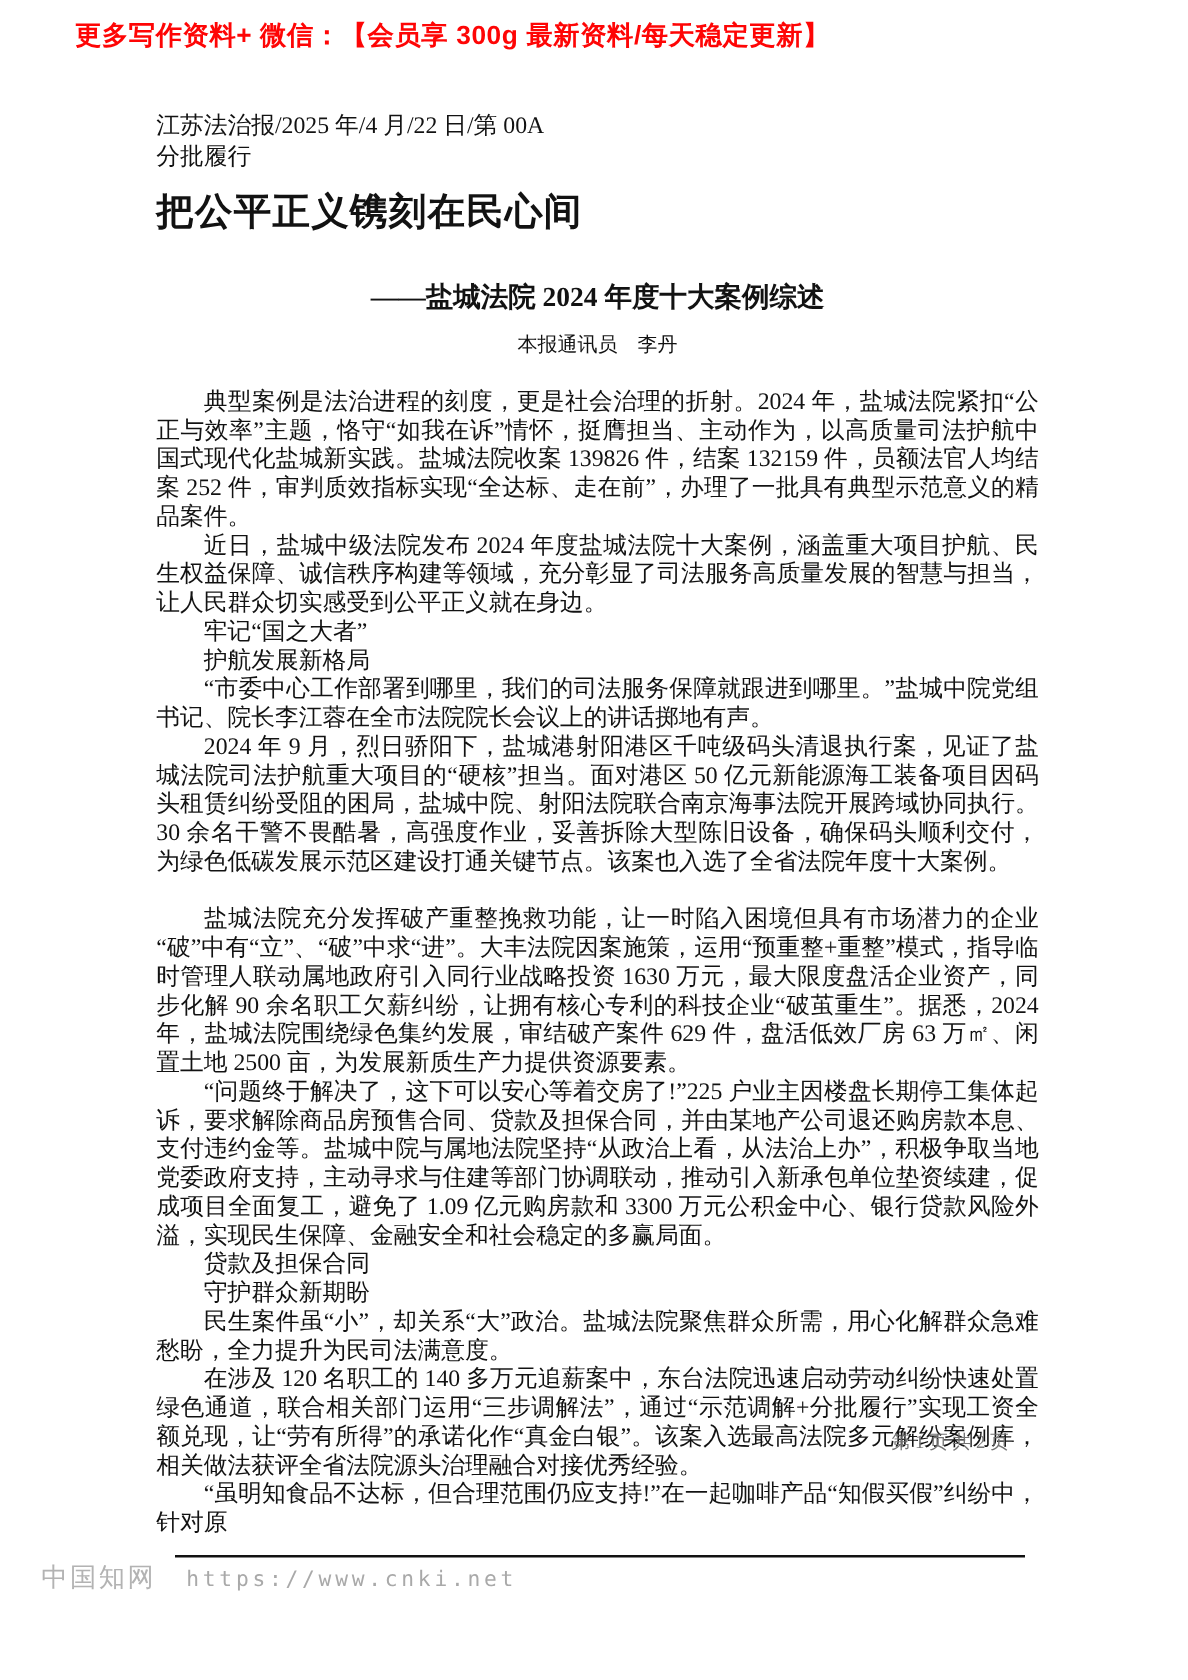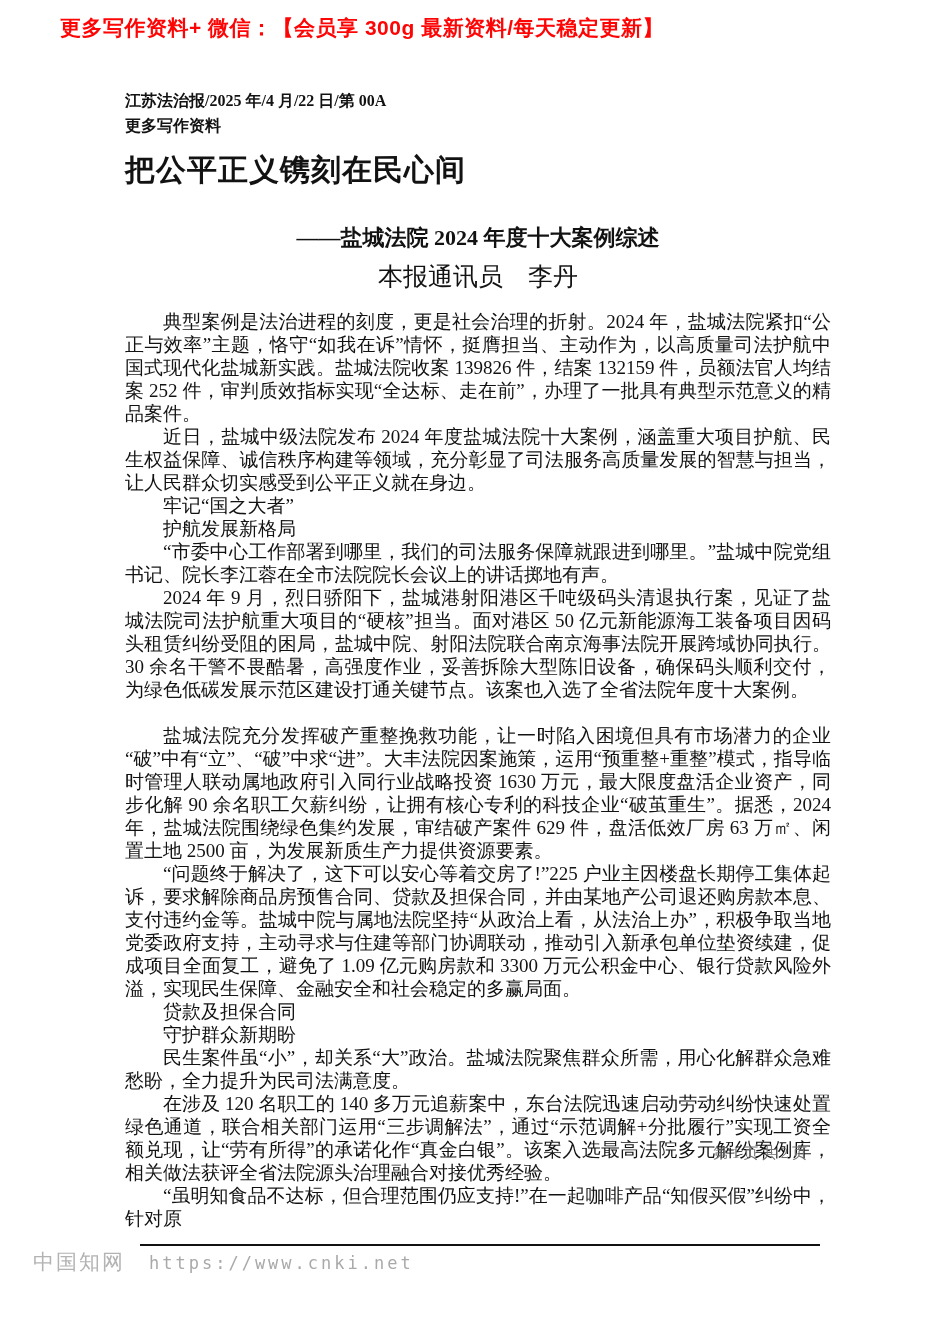--- a/index.html
+++ b/index.html
@@ -21,39 +21,39 @@
     font-size: 21px;
     letter-spacing: 0.5px;
     white-space: nowrap;
   }
   .content {
     position: absolute;
     left: 125px;
     top: 88px;
     width: 706px;
   }
-  .source { font-size: 16px; line-height: 25px; font-weight: bold; }
+  .source { font-size: 19px; line-height: 25px; }
   .title {
     margin: 15px 0 0 0;
     font-size: 30px;
     line-height: 34px;
     text-align: left;
     font-weight: bold;
     letter-spacing: 1px;
   }
   .subtitle {
     margin: 38px 0 0 0;
     font-size: 22px;
     line-height: 26px;
     text-align: center;
     font-weight: bold;
   }
   .byline {
     margin: 14px 0 0 0;
-    font-size: 25px;
+    font-size: 16px;
     line-height: 24px;
     text-align: center;
   }
   .body { margin-top: 21px; }
   .para {
     margin: 0;
     font-size: 19px;
     line-height: 23px;
     text-indent: 2em;
     text-align: justify;
@@ -99,21 +99,21 @@
 <body>
 
 <div class="page">
 
   <div class="promo" style="color: rgb(254, 5, 5);">更多写作资料+ 微信：【会员享 300g 最新资料/每天稳定更新】</div>
 
   <div class="content">
 
     <div class="source">
       <div>江苏法治报/2025 年/4 月/22 日/第 00A</div>
-      <div>更多写作资料</div>
+      <div>分批履行</div>
     </div>
 
     <h1 class="title">把公平正义镌刻在民心间</h1>
 
     <h2 class="subtitle">——盐城法院 2024 年度十大案例综述</h2>
 
     <div class="byline">本报通讯员　李丹</div>
 
     <div class="body">
         <p class="para body">典型案例是法治进程的刻度，更是社会治理的折射。2024 年，盐城法院紧扣“公正与效率”主题，恪守“如我在诉”情怀，挺膺担当、主动作为，以高质量司法护航中国式现代化盐城新实践。盐城法院收案 139826 件，结案 132159 件，员额法官人均结案 252 件，审判质效指标实现“全达标、走在前”，办理了一批具有典型示范意义的精品案件。</p>

